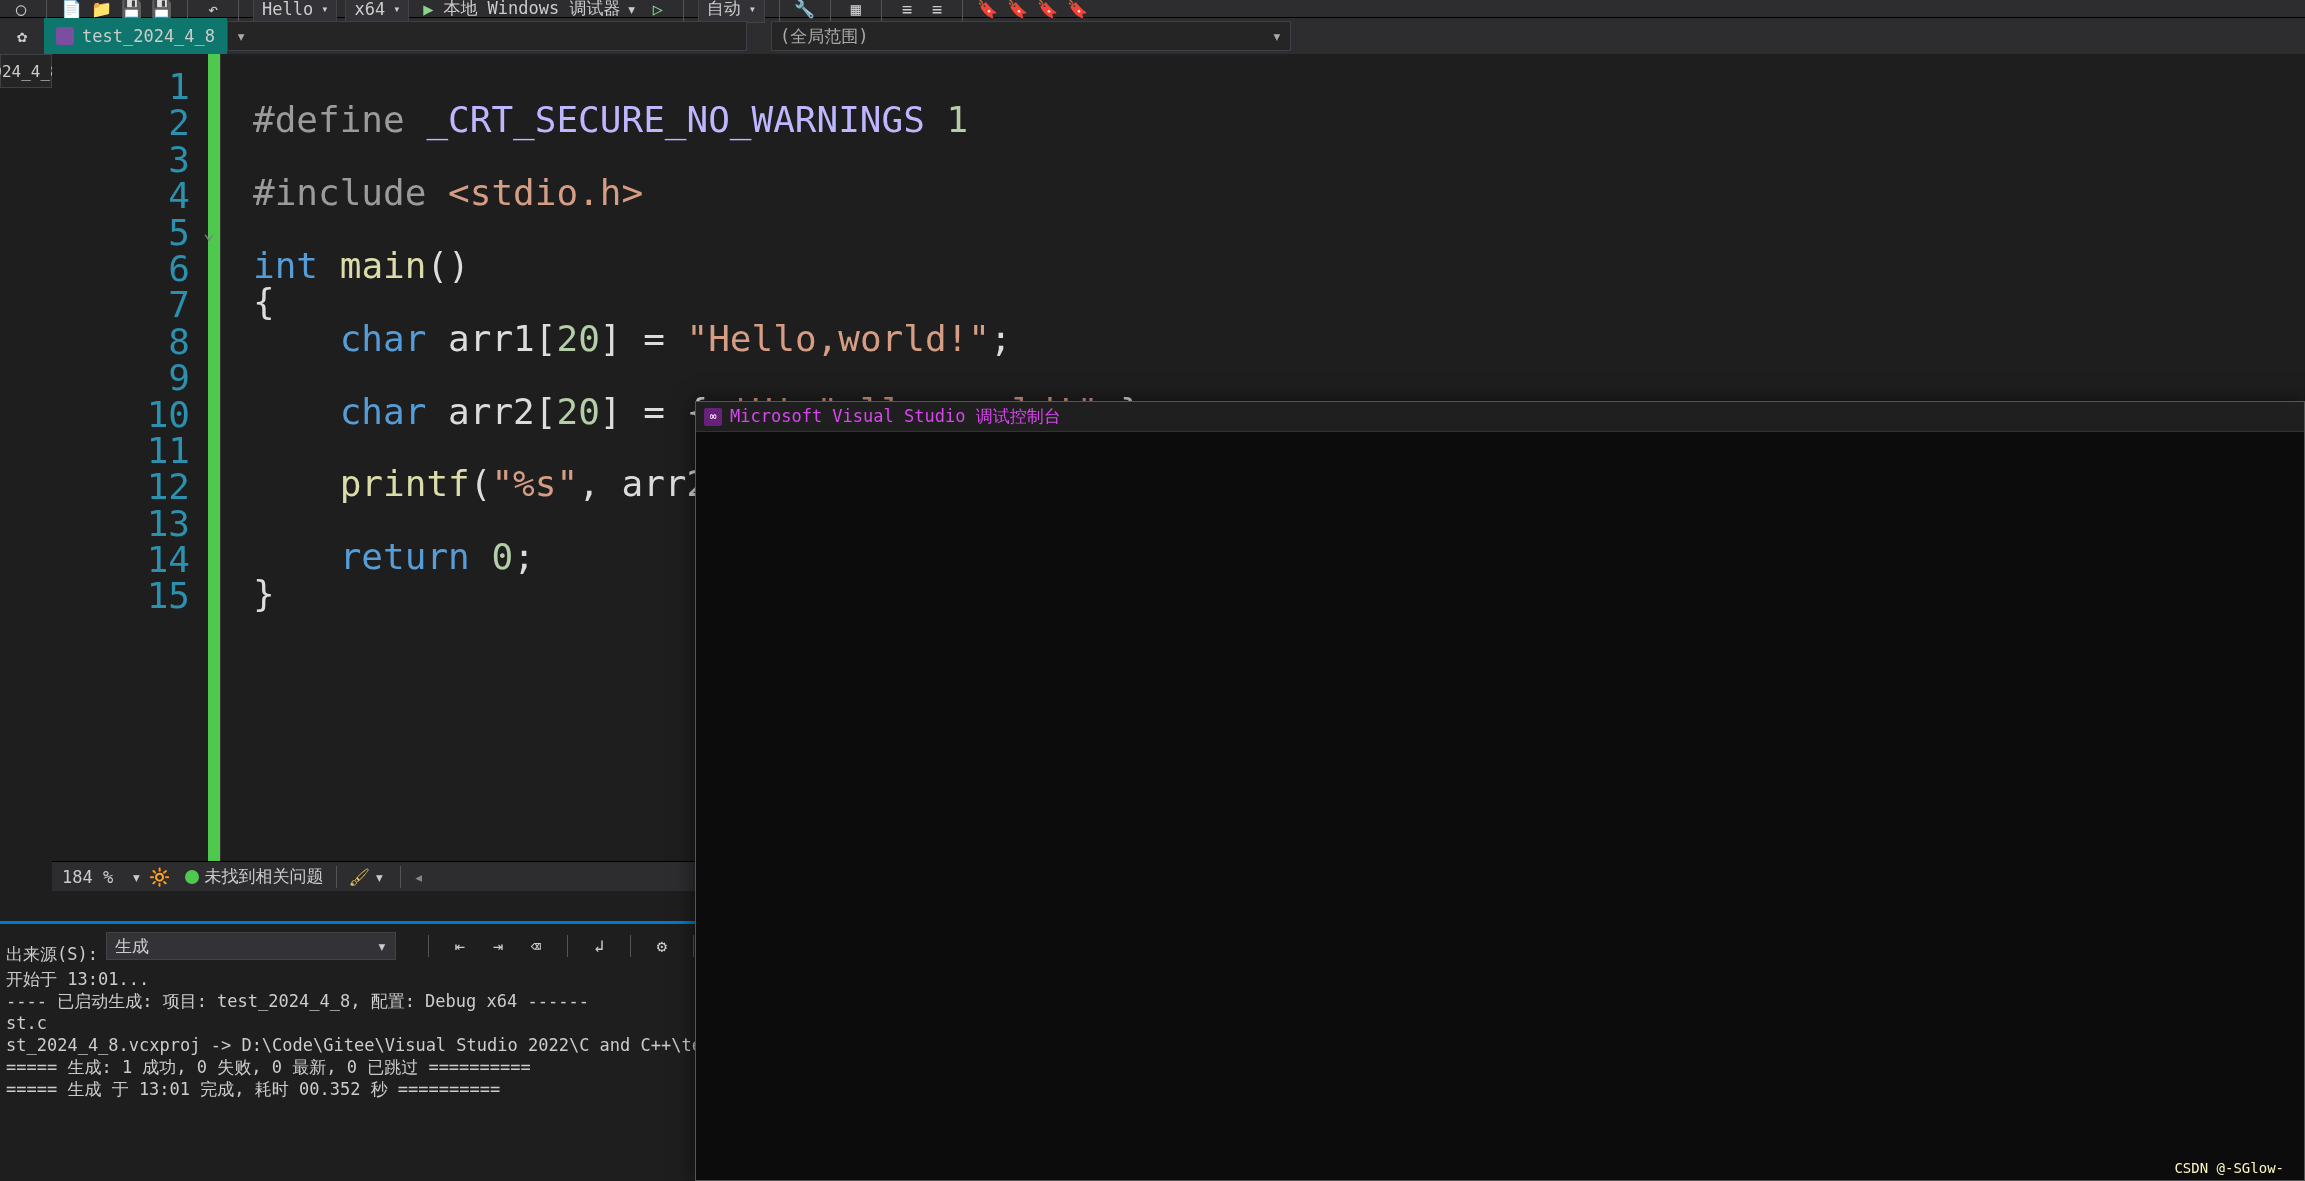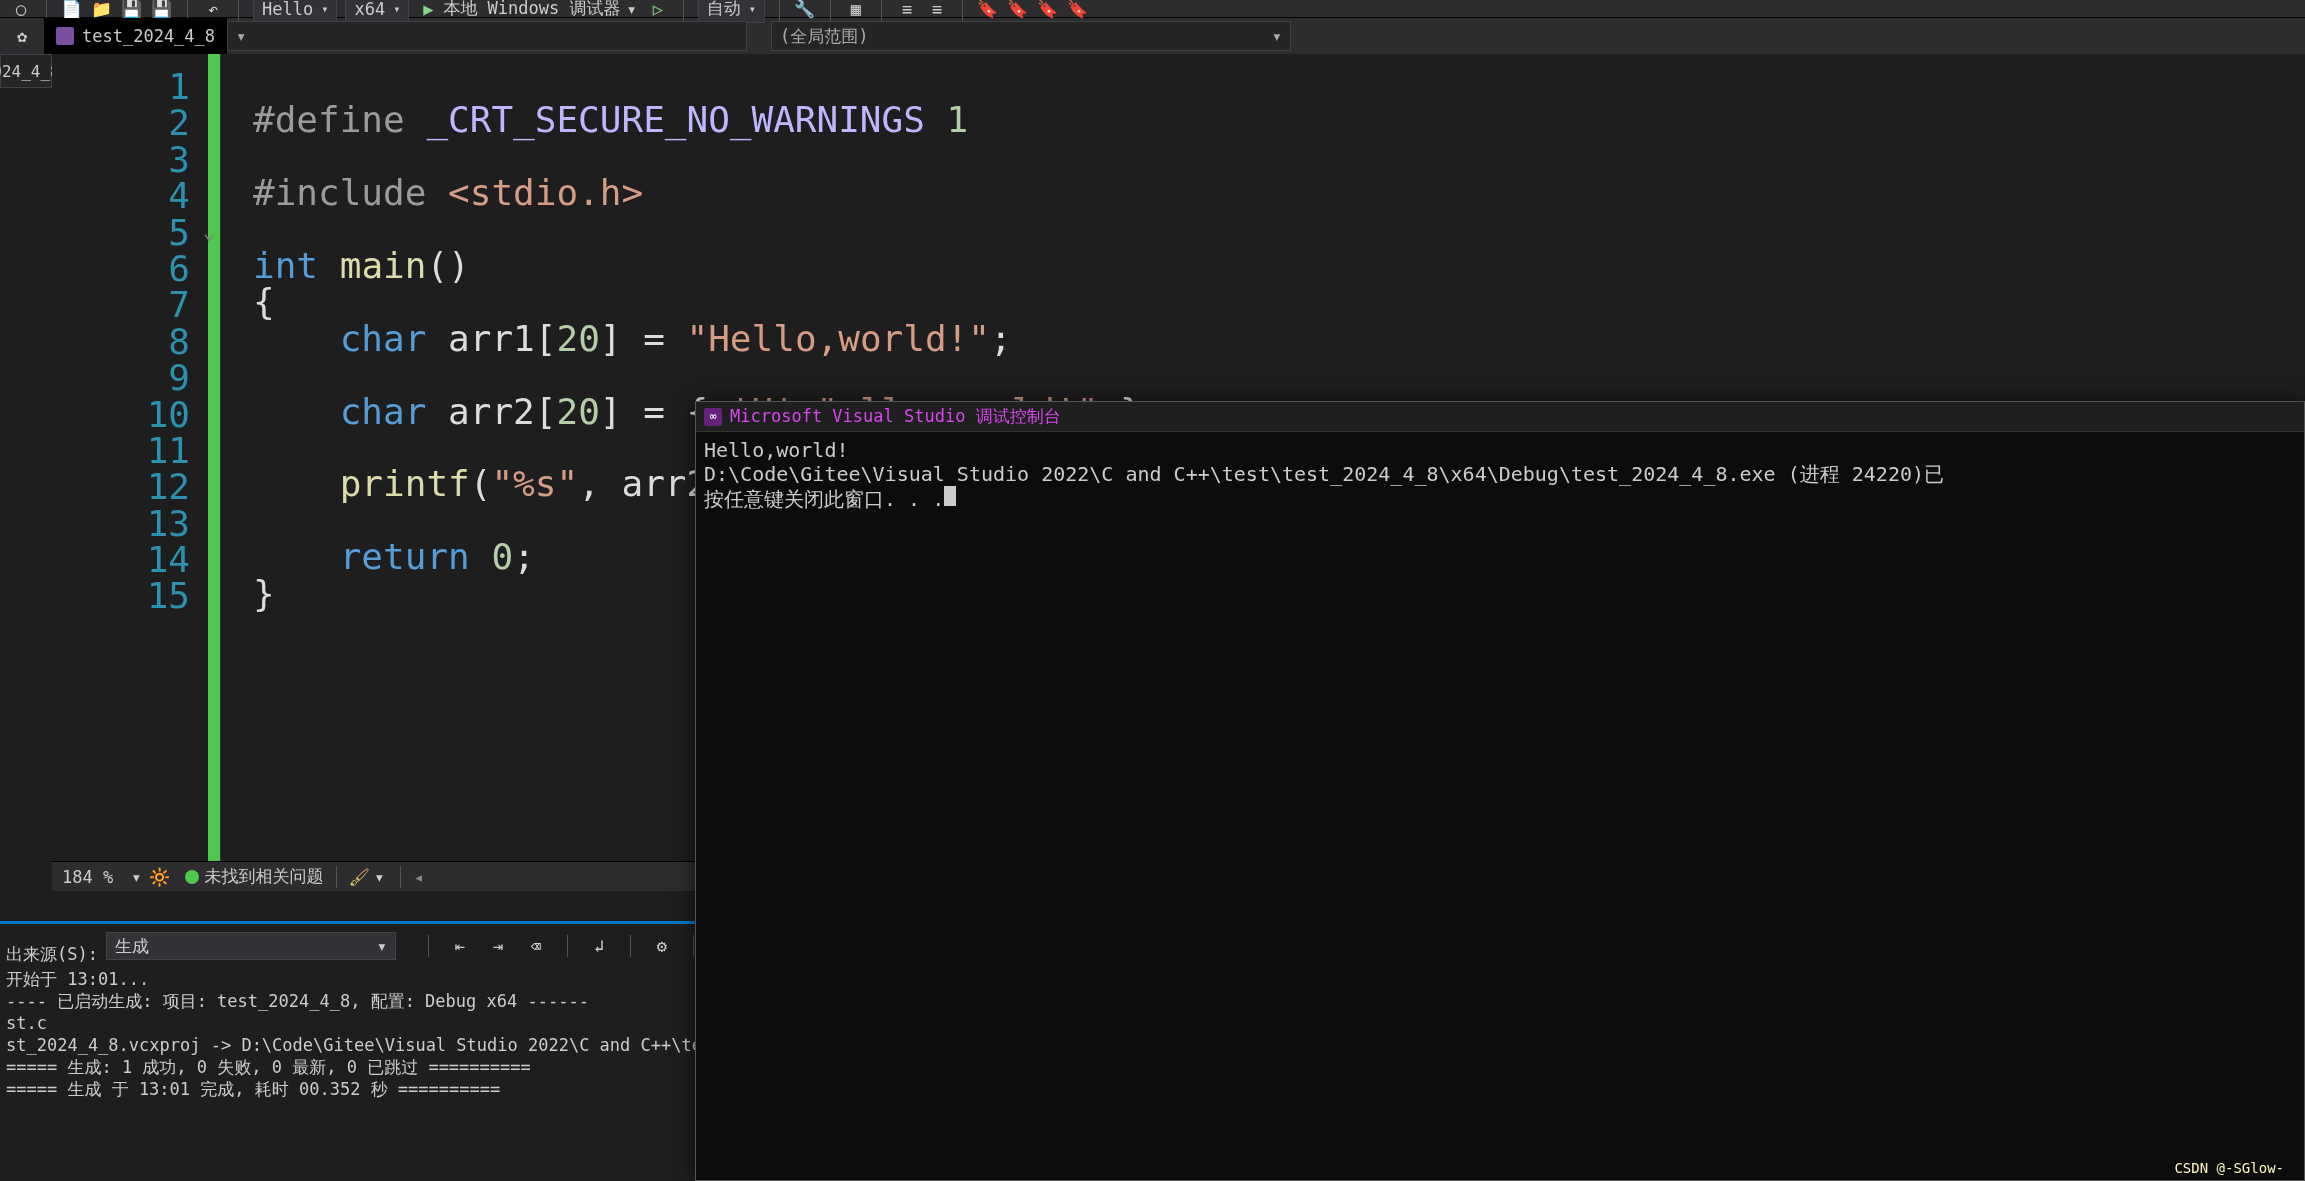--- a/index.html
+++ b/index.html
@@ -31,21 +31,21 @@
 .toolbar .play { color:#8bd48b; }
 
 .navrow {
   height:36px; width:100%;
   background:#2d2d30;
   display:flex; align-items:center;
   font-size:17px;
 }
 .navrow .wrench { width:44px; display:flex; justify-content:center; color:#ccc; }
 .file-tab {
-  background:#000000; height:36px; display:flex; align-items:center;
+  background:#0f766e; height:36px; display:flex; align-items:center;
   padding:8px 12px; color:#ccc;
 }
 .file-tab .fico { width:18px; height:18px; background:#7a4fa0; border-radius:2px; margin-right:8px; }
 .scope-combo {
   flex:1; max-width:520px; height:30px; background:#252526;
   border:1px solid #3f3f46; margin-left:24px;
   display:flex; align-items:center; padding:0 8px;
   color:#aaa;
 }
 .left-tree {
@@ -301,17 +301,14 @@
 st_2024_4_8.vcxproj -&gt; D:\Code\Gitee\Visual Studio 2022\C and C++\test\test_2024_4_8\x64\Debug\test_2024_4_8.exe
 ===== 生成: 1 成功, 0 失败, 0 最新, 0 已跳过 ==========
 ===== 生成 于 13:01 完成, 耗时 00.352 秒 ==========</div>
 </div>
 
 <div class="console">
   <div class="titlebar">
     <span class="cico">∞</span>
     <span class="ttxt">Microsoft Visual Studio 调试控制台</span>
   </div>
-  <div class="body"><span>Hello,world!</span>
-<span>D:\Code\Gitee\Visual Studio 2022\C and C++\test\test_2024_4_8\x64\Debug\test_2024_4_8.exe (进程 24220)已</span>
-<span>按任意键关闭此窗口. . .</span><span class="cursorblk"></span></div>
   <div class="watermark">CSDN @-SGlow-</div>
 </div>
 
 </body></html>

